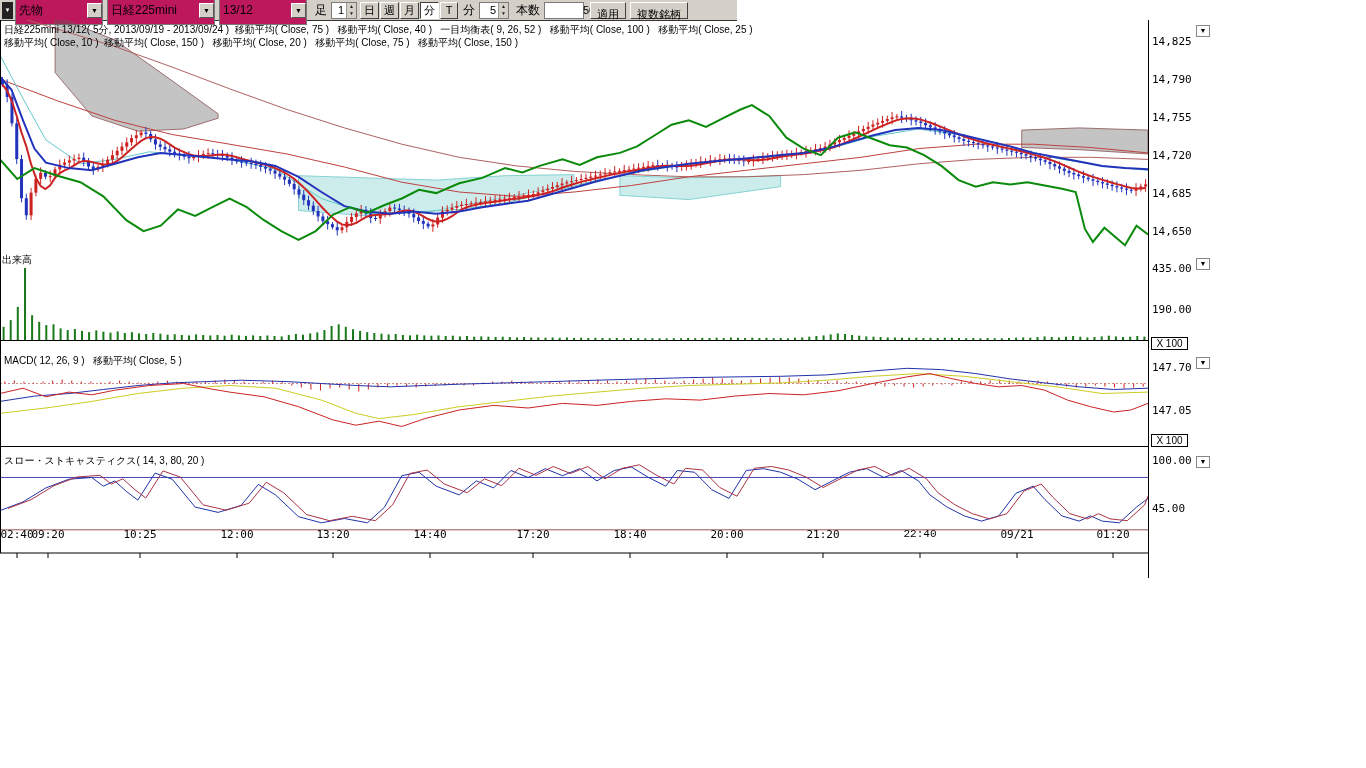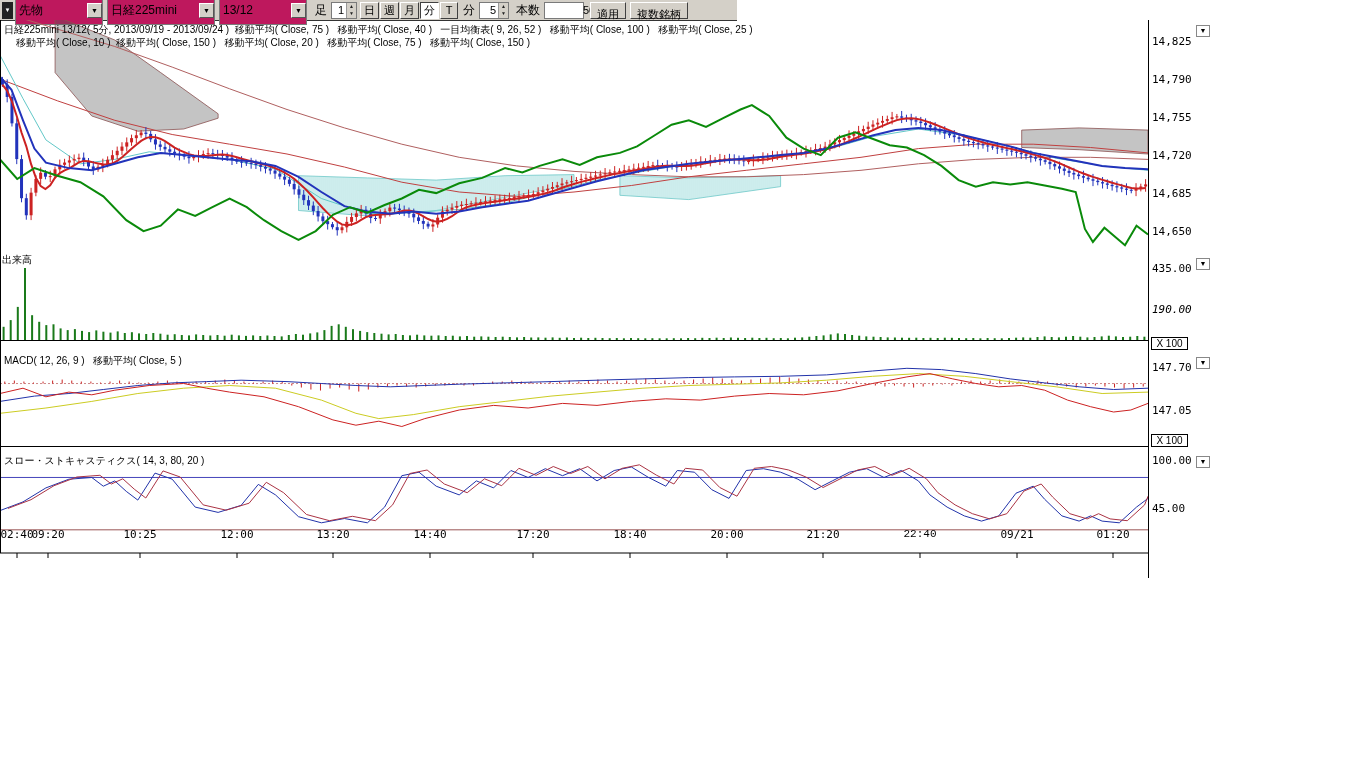--- a/index.html
+++ b/index.html
@@ -894,34 +894,34 @@
     <line x1="533" y1="533" x2="533" y2="538" stroke="#000"></line>
     <line x1="630" y1="533" x2="630" y2="538" stroke="#000"></line>
     <line x1="727" y1="533" x2="727" y2="538" stroke="#000"></line>
     <line x1="823" y1="533" x2="823" y2="538" stroke="#000"></line>
     <line x1="920" y1="533" x2="920" y2="538" stroke="#000"></line>
     <line x1="1017" y1="533" x2="1017" y2="538" stroke="#000"></line>
     <line x1="1113" y1="533" x2="1113" y2="538" stroke="#000"></line>
   </svg>
 
 <div class="overlay-text" style="left:4px;top:23px">日経225mini 13/12( 5分, 2013/09/19 - 2013/09/24 )  移動平均( Close, 75 )   移動平均( Close, 40 )   一目均衡表( 9, 26, 52 )   移動平均( Close, 100 )   移動平均( Close, 25 )</div>
-<div class="overlay-text" style="left:16px;top:36px">移動平均( Close, 10 )  移動平均( Close, 150 )   移動平均( Close, 20 )   移動平均( Close, 75 )   移動平均( Close, 150 )</div>
+<div class="overlay-text" style="left:4px;top:36px">移動平均( Close, 10 )  移動平均( Close, 150 )   移動平均( Close, 20 )   移動平均( Close, 75 )   移動平均( Close, 150 )</div>
 <div class="overlay-text" style="left:2px;top:253px">出来高</div>
 <div class="overlay-text" style="left:4px;top:354px">MACD( 12, 26, 9 )   移動平均( Close, 5 )</div>
 <div class="overlay-text" style="left:4px;top:454px">スロー・ストキャスティクス( 14, 3, 80, 20 )</div>
 
 <div id="right-axis">
     <div class="axis-tick" style="top: 35.058px;">14,825</div>
     <div class="axis-tick" style="top: 73.068px;">14,790</div>
     <div class="axis-tick" style="top: 111.078px;">14,755</div>
     <div class="axis-tick" style="top: 149.088px;">14,720</div>
     <div class="axis-tick" style="top: 187.098px;">14,685</div>
     <div class="axis-tick" style="top: 225.108px;">14,650</div>
     <div class="axis-tick" style="top: 262.007px;">435.00</div>
-    <div class="axis-tick" style="top: 302.555px; font-style: italic;">190.00</div>
+    <div class="axis-tick" style="top: 302.555px;">190.00</div>
     <div class="axis-tick" style="top: 361px;">147.70</div>
     <div class="axis-tick" style="top: 403.997px;">147.05</div>
     <div class="axis-tick" style="top: 454px;">100.00</div>
     <div class="axis-tick" style="top: 501.998px;">45.00</div>
   </div>
 <div class="mult-box" style="top:337px">X 100</div>
 <div class="mult-box" style="top:434px">X 100</div>
 <div class="axis-arrow" style="top:25px">▼</div>
 <div class="axis-arrow" style="top:258px">▼</div>
 <div class="axis-arrow" style="top:357px">▼</div>

